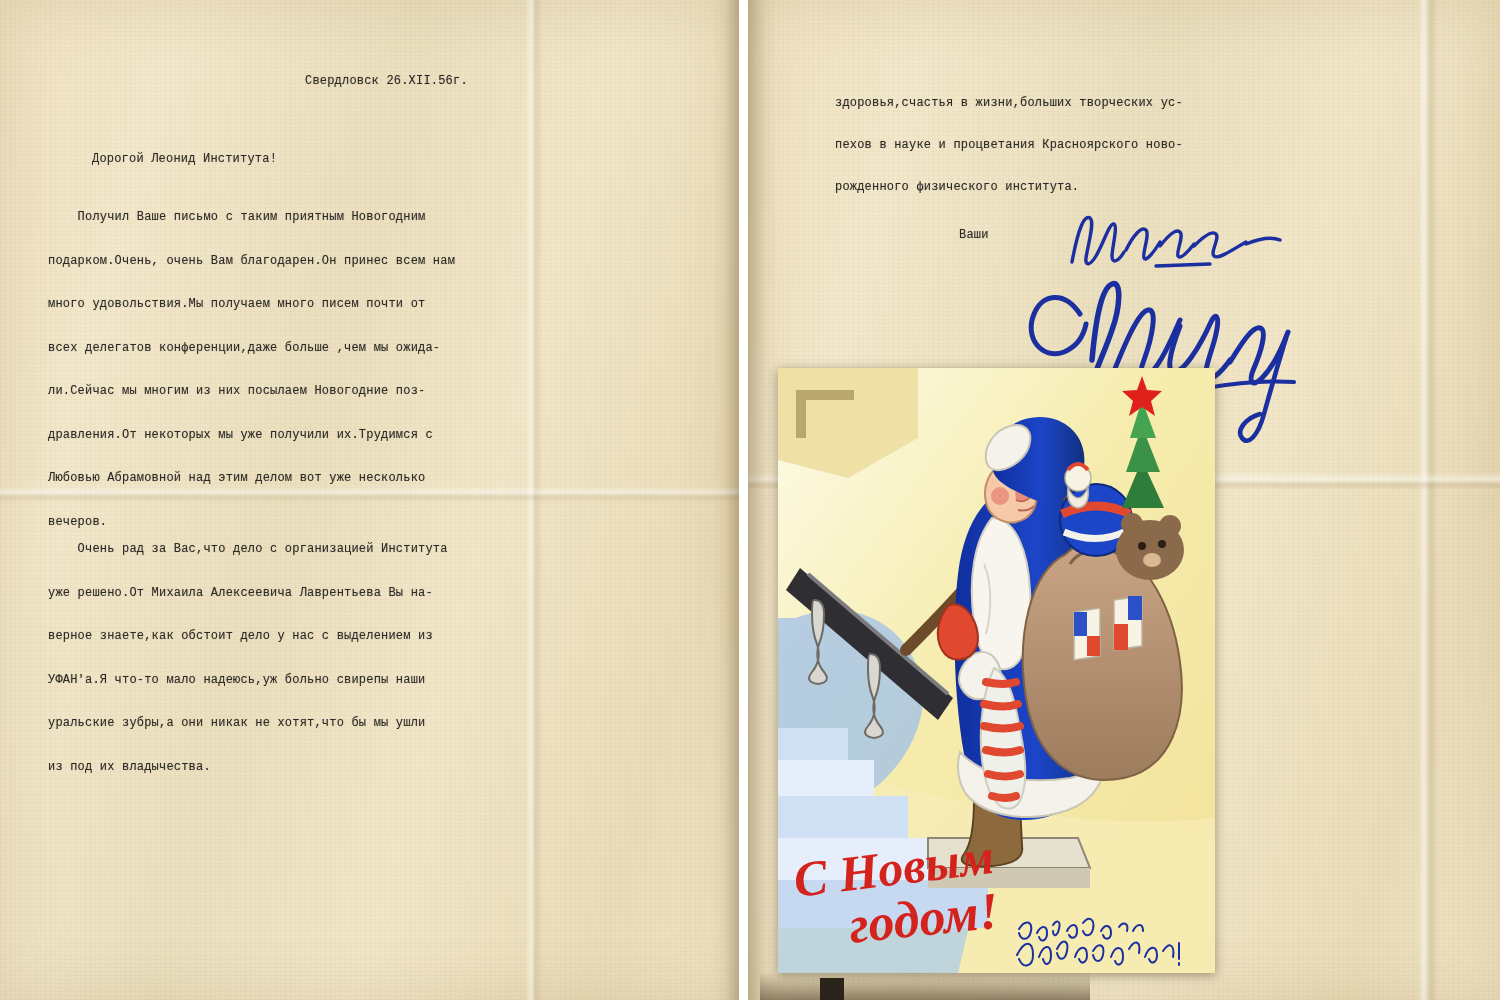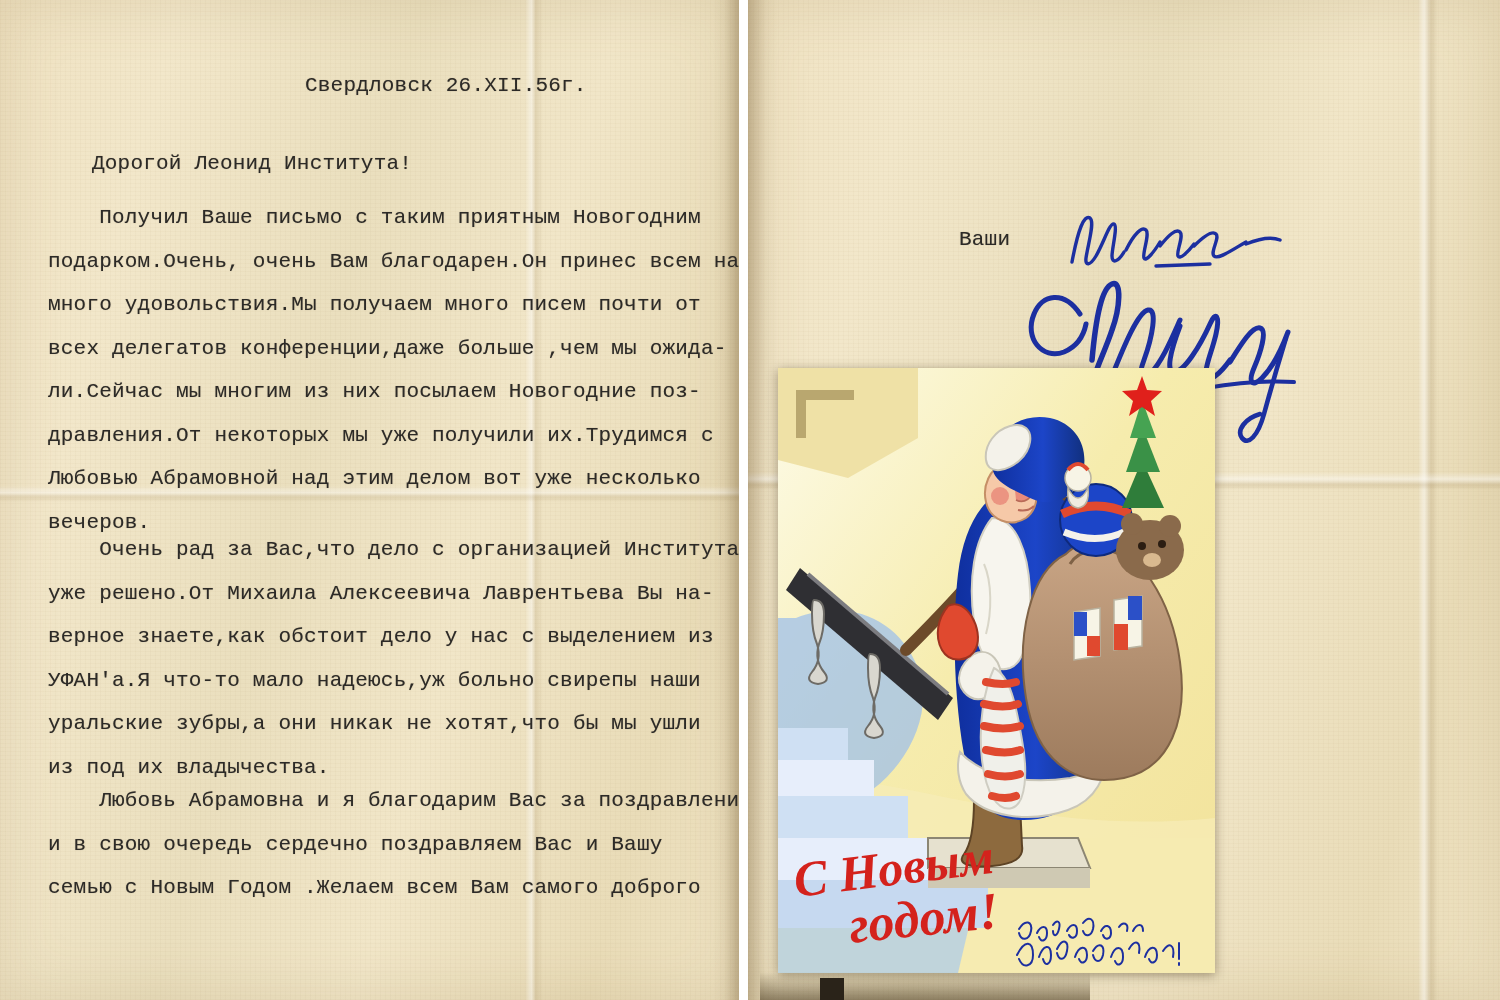--- a/index.html
+++ b/index.html
@@ -32,21 +32,21 @@
   .right .fold-h{left:748px;top:472px;width:752px;height:18px;
     background:linear-gradient(180deg,rgba(255,255,255,0) 0%,rgba(255,255,255,.45) 40%,rgba(150,125,80,.18) 72%,rgba(255,255,255,0) 100%);}
   .stain-br{position:absolute;left:760px;bottom:0;width:330px;height:28px;background:linear-gradient(0deg,rgba(70,55,30,.55),rgba(70,55,30,0));}
   .stain-br2{position:absolute;left:820px;bottom:0;width:24px;height:22px;background:#2a2319;}
 
   
   .typed{
     position:absolute;
     font-family:"Liberation Mono","DejaVu Sans Mono",monospace;
     color:#2c2a27;
-    font-size:21px;
+    font-size:12px;
     letter-spacing:.2px;
     white-space:pre;
     text-shadow:0 0 1px rgba(60,50,35,.35);
   }
   .date{left:305px;top:74px;}
   .salut{left:92px;top:152px;}
   .body-left{left:48px;top:196px;line-height:43.5px;}
   .para2{left:48px;top:528px;line-height:43.5px;}
   .para3{left:48px;top:779px;line-height:43.5px;}
   .body-right{left:835px;top:82px;line-height:42px;}
@@ -88,33 +88,33 @@
 уральские зубры,а они никак не хотят,что бы мы ушли
 из под их владычества.</div>
     <div class="typed body-left">    Получил Ваше письмо с таким приятным Новогодним
 подарком.Очень, очень Вам благодарен.Он принес всем нам
 много удовольствия.Мы получаем много писем почти от
 всех делегатов конференции,даже больше ,чем мы ожида-
 ли.Сейчас мы многим из них посылаем Новогодние поз-
 дравления.От некоторых мы уже получили их.Трудимся с
 Любовью Абрамовной над этим делом вот уже несколько
 вечеров.</div>
-    <div class="typed para3">    Любовь Абрамовна и я благодарим Вас за поздравлений
-и в свою очередь сердечно поздравляем Вас и Вашу
-семью с Новым Годом .Желаем всем Вам самого доброго</div>
   </div>
 
   <div class="gutter"></div>
 
   <div class="sheet right">
     <div class="fold fold-v" style="left:670px;"></div>
     <div class="fold fold-h" style="left:0;top:472px;width:752px;height:18px;background:linear-gradient(180deg,rgba(255,255,255,0) 0%,rgba(255,255,255,.45) 40%,rgba(150,125,80,.18) 72%,rgba(255,255,255,0) 100%);"></div>
     <div class="fold" style="left:0;top:0;width:30px;height:1000px;background:linear-gradient(90deg,rgba(110,85,45,.32) 0%,rgba(110,85,45,.05) 60%,rgba(0,0,0,0) 100%);"></div>
   </div>
 
+  <div class="typed body-right">здоровья,счастья в жизни,больших творческих ус-
+пехов в науке и процветания Красноярского ново-
+рожденного физического института.</div>
   <div class="typed vashi">Ваши</div>
 
   <div class="sig" style="left:1060px;top:200px;">
     <span class="a11y">Л.Шубина</span>
     <svg width="230" height="80" viewBox="0 0 230 80">
       <g fill="none" stroke="#1c2fa0" stroke-width="3.4" stroke-linecap="round">
         <path d="M12,62 C18,30 24,14 30,18 C35,22 28,44 26,58 C25,66 30,66 36,56 C44,42 50,22 54,24 C58,26 52,48 52,56 C52,64 58,62 64,52"></path>
         <path d="M66,50 C74,34 82,26 86,30 C90,34 82,54 84,58 C86,62 94,52 100,42"></path>
         <path d="M100,46 C108,36 116,28 120,32 C124,36 116,52 118,56 C120,60 128,52 134,44"></path>
         <path d="M134,46 C142,38 152,30 156,34 C160,38 150,52 154,56 C158,60 172,50 186,42"></path>

